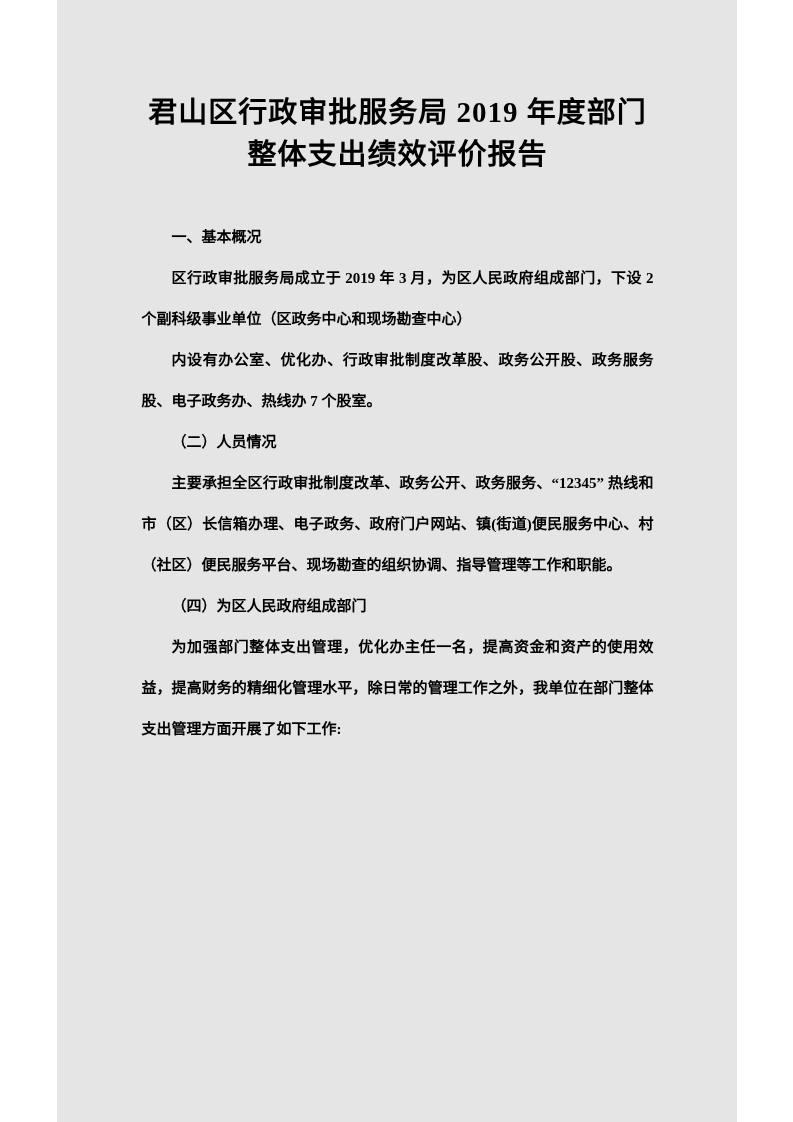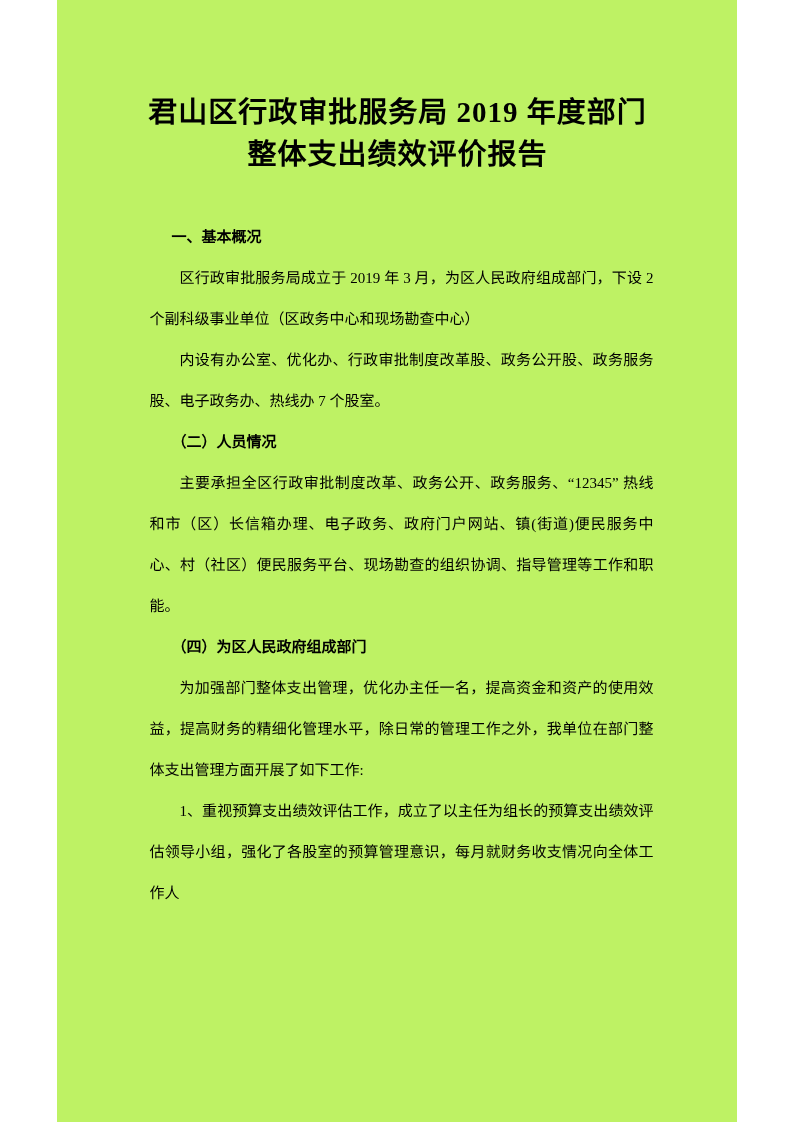--- a/index.html
+++ b/index.html
@@ -6,21 +6,21 @@
 
   html, body {
     background: #ffffff;
   }
 
   .page {
     position: relative;
     width: 680px;
     height: 1122px;
     margin: 0 auto;
-    background: #bef264;
+    background: #e5e5e5;
     color: #000000;
     padding: 91px 83px 0 85px;
     overflow: hidden;
     font-family: "Liberation Serif", "DejaVu Serif", serif;
   }
 
   
   .doc-title {
     text-align: center;
     font-weight: bold;
@@ -37,22 +37,21 @@
   }
 
   .doc-body p {
     margin: 0;
     text-indent: 2em;
   }
 
   p.para {
     text-align: justify;
     text-justify: inter-ideograph;
-    font-weight: normal;
-    margin-left: 8px;
+    font-weight: bold;
   }
 
   
   p.heading {
     font-weight: bold;
     text-align: left;
     font-family: "Liberation Serif", "DejaVu Serif", serif;
   }
 </style>
 </head>
@@ -77,17 +76,16 @@
     <p class="heading">（二）人员情况</p>
 
 
 
     <p class="para">主要承担全区行政审批制度改革、政务公开、政务服务、“12345” 热线和市（区）长信箱办理、电子政务、政府门户网站、镇(街道)便民服务中心、村（社区）便民服务平台、现场勘查的组织协调、指导管理等工作和职能。</p>
 
     <p class="heading">（四）为区人民政府组成部门</p>
 
     <p class="para">为加强部门整体支出管理，优化办主任一名，提高资金和资产的使用效益，提高财务的精细化管理水平，除日常的管理工作之外，我单位在部门整体支出管理方面开展了如下工作:</p>
 
-    <p class="para">1、重视预算支出绩效评估工作，成立了以主任为组长的预算支出绩效评估领导小组，强化了各股室的预算管理意识，每月就财务收支情况向全体工作人</p>
 
   </div>
 
 </div>
 
 </body></html>

